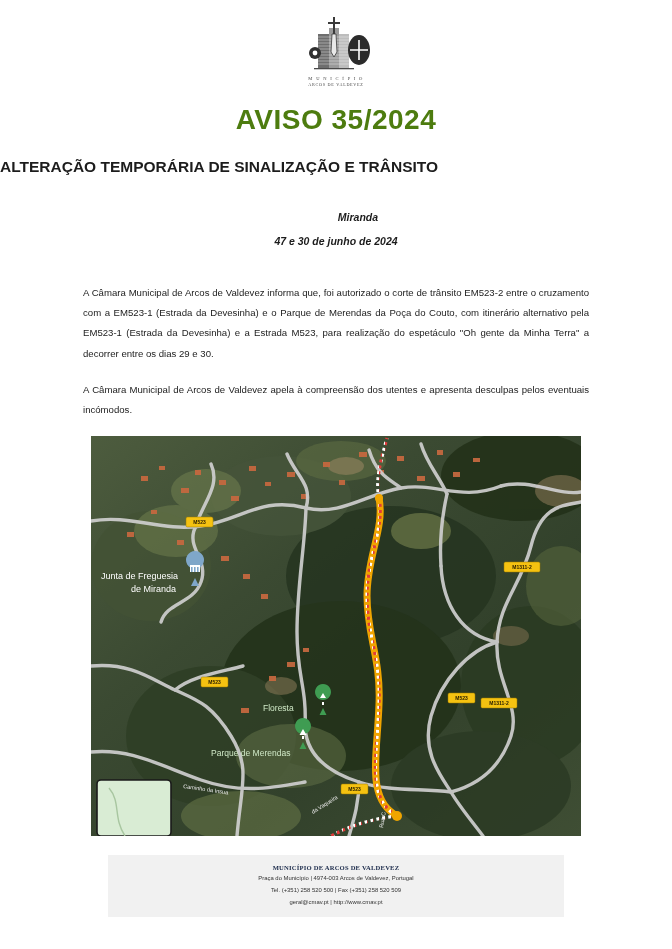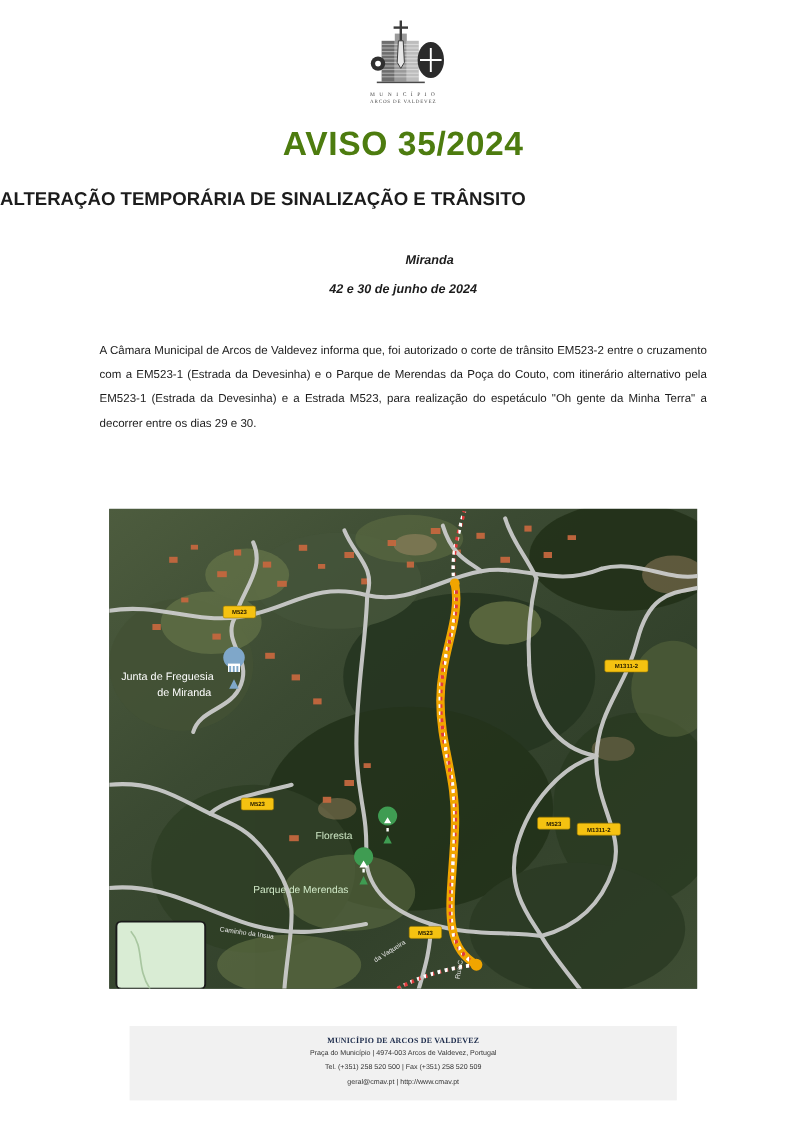--- a/index.html
+++ b/index.html
@@ -84,21 +84,21 @@
     line-height: 2.12;
     text-align: justify;
     color: #1c1c1c;
   }
   .para + .para { margin-top: 16px; }
 
   
   .map-wrap {
     position: absolute;
     left: 91px;
-    top: 424px;
+    top: 436px;
     width: 490px;
     height: 400px;
     overflow: hidden;
     background: #2f3f2a;
   }
   .map-wrap svg { display: block; }
 
   .maplabel {
     font-family: "Liberation Sans", sans-serif;
     fill: #ffffff;
@@ -186,24 +186,25 @@
     <div class="logo-caption">
       <div class="l1">M U N I C Í P I O</div>
       <div class="l2">ARCOS DE VALDEVEZ</div>
     </div>
   </div>
 </div>
 
 <div class="title">AVISO 35/2024</div>
 <div class="subtitle">ALTERAÇÃO TEMPORÁRIA DE SINALIZAÇÃO E TRÂNSITO</div>
 <div class="place">Miranda</div>
-<div class="dates">42 e 30 de junho de 2024</div>
+<div class="dates">47 e 30 de junho de 2024</div>
 
 <div class="body-block">
   <p class="para">A Câmara Municipal de Arcos de Valdevez informa que, foi autorizado o corte de trânsito EM523-2 entre o cruzamento com a EM523-1 (Estrada da Devesinha) e o Parque de Merendas da Poça do Couto, com itinerário alternativo pela EM523-1 (Estrada da Devesinha) e a Estrada M523, para realização do espetáculo "Oh gente da Minha Terra" a decorrer entre os dias 29 e 30.</p>
+  <p class="para">A Câmara Municipal de Arcos de Valdevez apela à compreensão dos utentes e apresenta desculpas pelos eventuais incómodos.</p>
 </div>
 
 <div class="map-wrap">
   <svg width="490" height="400" viewBox="0 0 490 400">
     <defs>
       <linearGradient id="terrain" x1="0" y1="0" x2="1" y2="1">
         <stop offset="0%" stop-color="#4d5c3e"></stop>
         <stop offset="35%" stop-color="#3b4a32"></stop>
         <stop offset="65%" stop-color="#32412b"></stop>
         <stop offset="100%" stop-color="#3f4e34"></stop>

